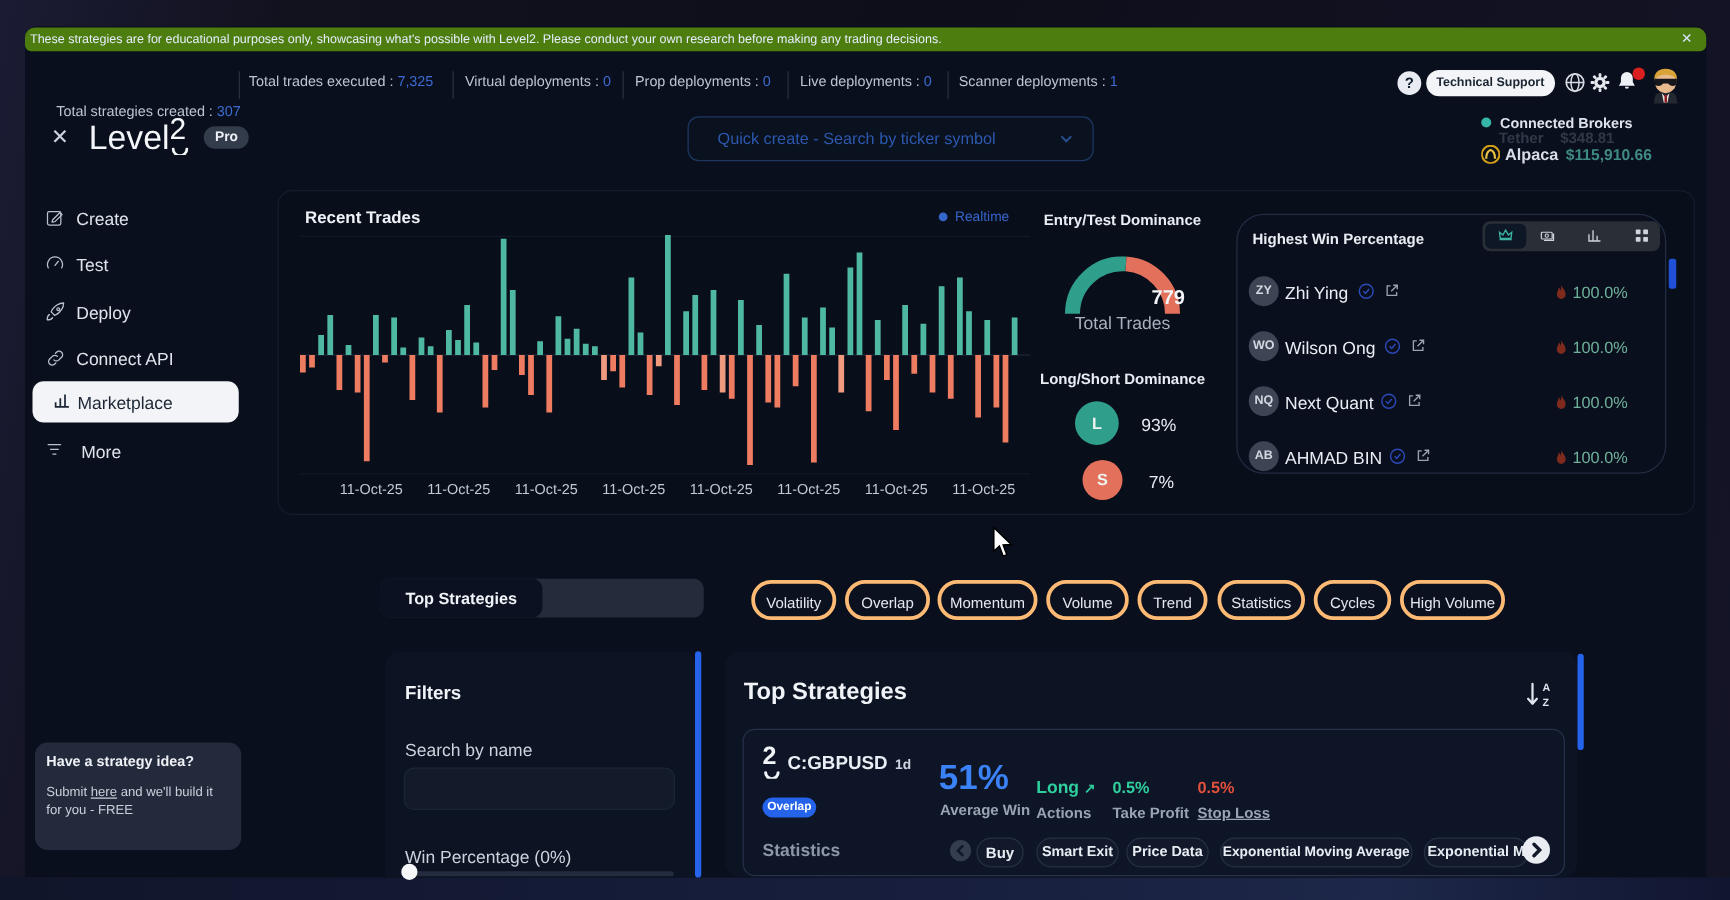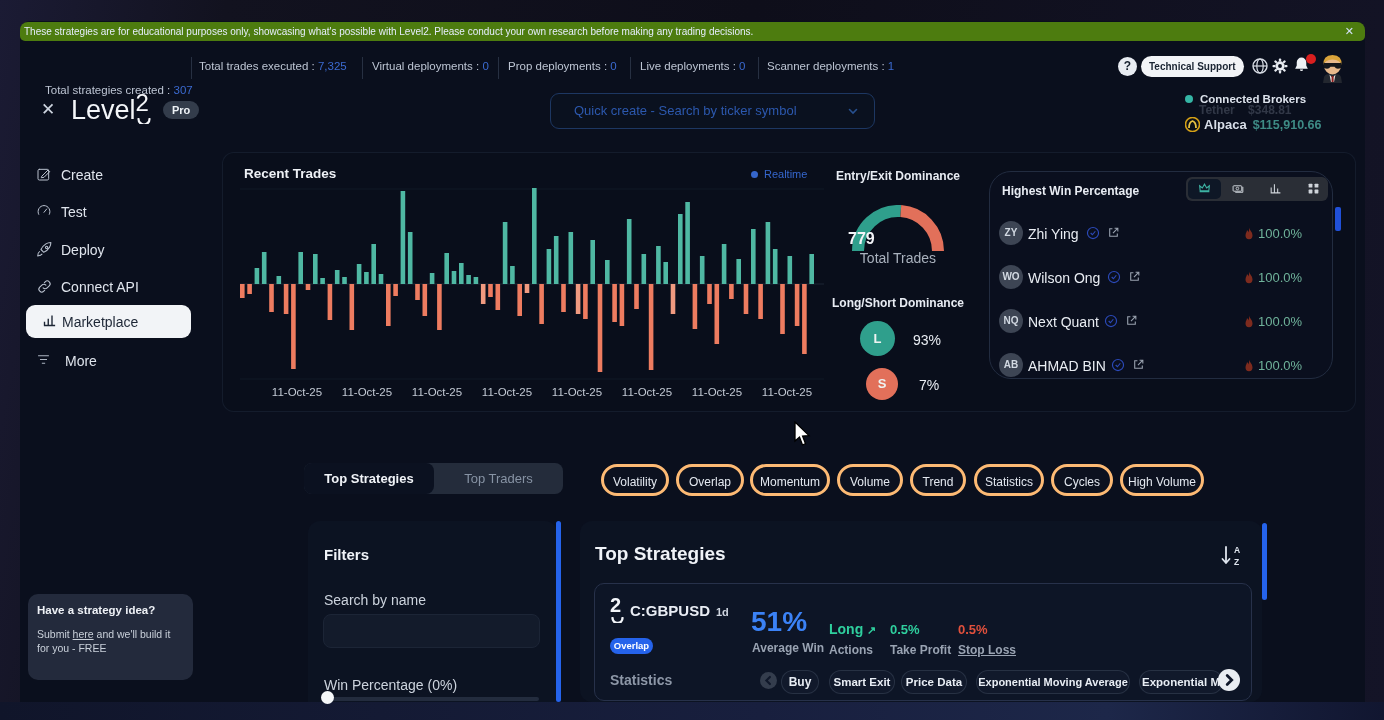--- a/index.html
+++ b/index.html
@@ -32,21 +32,21 @@
 #idea{position:absolute;left:28px;top:594px;width:165px;height:86px;background:rgba(56,66,86,.55);border-radius:10px;padding:10px 9px;}
 #idea h4{color:#eef1f6;font-size:11.5px;font-weight:bold;}
 #idea p{margin-top:11px;color:#c9d0da;font-size:10.5px;line-height:14px;}
 #main{position:absolute;left:222px;top:152px;width:1134px;height:260px;background:#090e1b;border:1px solid rgba(38,50,70,.4);border-radius:12px;}
 #main h3{position:absolute;left:21px;top:13px;color:#eef1f6;font-size:13.5px;font-weight:bold;}
 #rt{position:absolute;left:528px;top:15px;color:#3566cc;font-size:11px;}
 #rt i{display:inline-block;width:7px;height:7px;border-radius:50%;background:#3566cc;margin-right:6px;}
 #chart{position:absolute;left:13px;top:2px;}
 .xlab{position:absolute;top:233px;width:70px;text-align:center;color:#c2c9d4;font-size:11.5px;}
 .gtitle{position:absolute;color:#e8ecf3;font-size:12px;font-weight:bold;text-align:center;white-space:nowrap;}
-#g779{position:absolute;left:625px;top:77px;width:100px;text-align:left;color:#f2f4f8;font-weight:bold;font-size:16px;}
+#g779{position:absolute;left:625px;top:77px;width:100px;text-align:right;color:#f2f4f8;font-weight:bold;font-size:16px;}
 #gtt{position:absolute;left:615px;top:97px;width:120px;text-align:center;color:#a9b1bd;font-size:14px;}
 .lsc{position:absolute;border-radius:50%;color:#eef3f2;font-weight:bold;text-align:center;}
 .lsp{position:absolute;color:#e8ecf2;font-size:14px;}
 #win{position:absolute;left:766px;top:18px;width:344px;height:208px;background:#0a0f1e;border:1px solid #222c40;border-radius:22px;overflow:hidden;}
 #win h4{position:absolute;left:12px;top:12px;color:#e8ecf3;font-size:12px;font-weight:bold;}
 #tb{position:absolute;left:196px;top:5px;width:142px;height:24px;background:#2a2e36;border-radius:6px;}
 #tb .seg{position:absolute;left:2px;top:2px;width:33px;height:20px;background:#0e1726;border-radius:5px;}
 .wrow{position:absolute;left:0;width:344px;height:24px;}
 .wav{position:absolute;left:9px;top:-12px;width:24px;height:24px;border-radius:50%;background:#3d4554;color:#d2d9e2;font-size:10px;font-weight:bold;text-align:center;line-height:24px;}
 .wnm{position:absolute;left:38px;top:-7px;color:#e9edf3;font-size:14px;white-space:nowrap;}
@@ -284,21 +284,21 @@
       <rect x="573.4" y="99" width="4.6" height="30" fill="#4fb8a3"></rect>
  </svg>
  <div class="xlab" style="left:39px">11-Oct-25</div>
     <div class="xlab" style="left:109px">11-Oct-25</div>
     <div class="xlab" style="left:179px">11-Oct-25</div>
     <div class="xlab" style="left:249px">11-Oct-25</div>
     <div class="xlab" style="left:319px">11-Oct-25</div>
     <div class="xlab" style="left:389px">11-Oct-25</div>
     <div class="xlab" style="left:459px">11-Oct-25</div>
     <div class="xlab" style="left:529px">11-Oct-25</div>
- <div class="gtitle" style="left:605px;top:16px;width:140px;">Entry/Exit Dominance</div>
+ <div class="gtitle" style="left:605px;top:16px;width:140px;">Entry/Test Dominance</div>
  <svg class="abs" style="left:629px;top:52px;" width="92" height="48" viewBox="0 0 92 48">
    <path d="M6 46 A 40 40 0 0 1 48.8 6.1" fill="none" stroke="#2f9f8c" stroke-width="12"></path>
    <path d="M48.8 6.1 A 40 40 0 0 1 86 46" fill="none" stroke="#e2705a" stroke-width="12"></path>
  </svg>
  <div id="g779">779</div>
  <div id="gtt">Total Trades</div>
  <div class="gtitle" style="left:605px;top:143px;width:140px;">Long/Short Dominance</div>
  <div class="lsc" style="left:637px;top:168px;width:35px;height:35px;background:#2f9f8c;font-size:13px;line-height:35px;">L</div>
  <div class="lsp" style="left:690px;top:179px;">93%</div>
  <div class="lsc" style="left:643px;top:215px;width:32px;height:32px;background:#e2705a;font-size:13px;line-height:32px;">S</div>
@@ -385,21 +385,20 @@
         </svg>
         <div class="wpc">100.0%</div>
       </div>
   <div class="wav" style="top:225px;">GT</div>
  </div>
  <div id="wsb"></div>
 </div>
 
 <div id="segc">
     <div class="a">Top Strategies</div>
-    <div class="b">Top Traders</div>
   </div>
 <div class="pill" style="left:601px;width:68px;">Volatility</div>
 <div class="pill" style="left:676px;width:68px;">Overlap</div>
 <div class="pill" style="left:750px;width:80px;">Momentum</div>
 <div class="pill" style="left:837px;width:66px;">Volume</div>
 <div class="pill" style="left:910px;width:56px;">Trend</div>
 <div class="pill" style="left:974px;width:70px;">Statistics</div>
 <div class="pill" style="left:1051px;width:62px;">Cycles</div>
 <div class="pill" style="left:1120px;width:84px;">High Volume</div>
 

